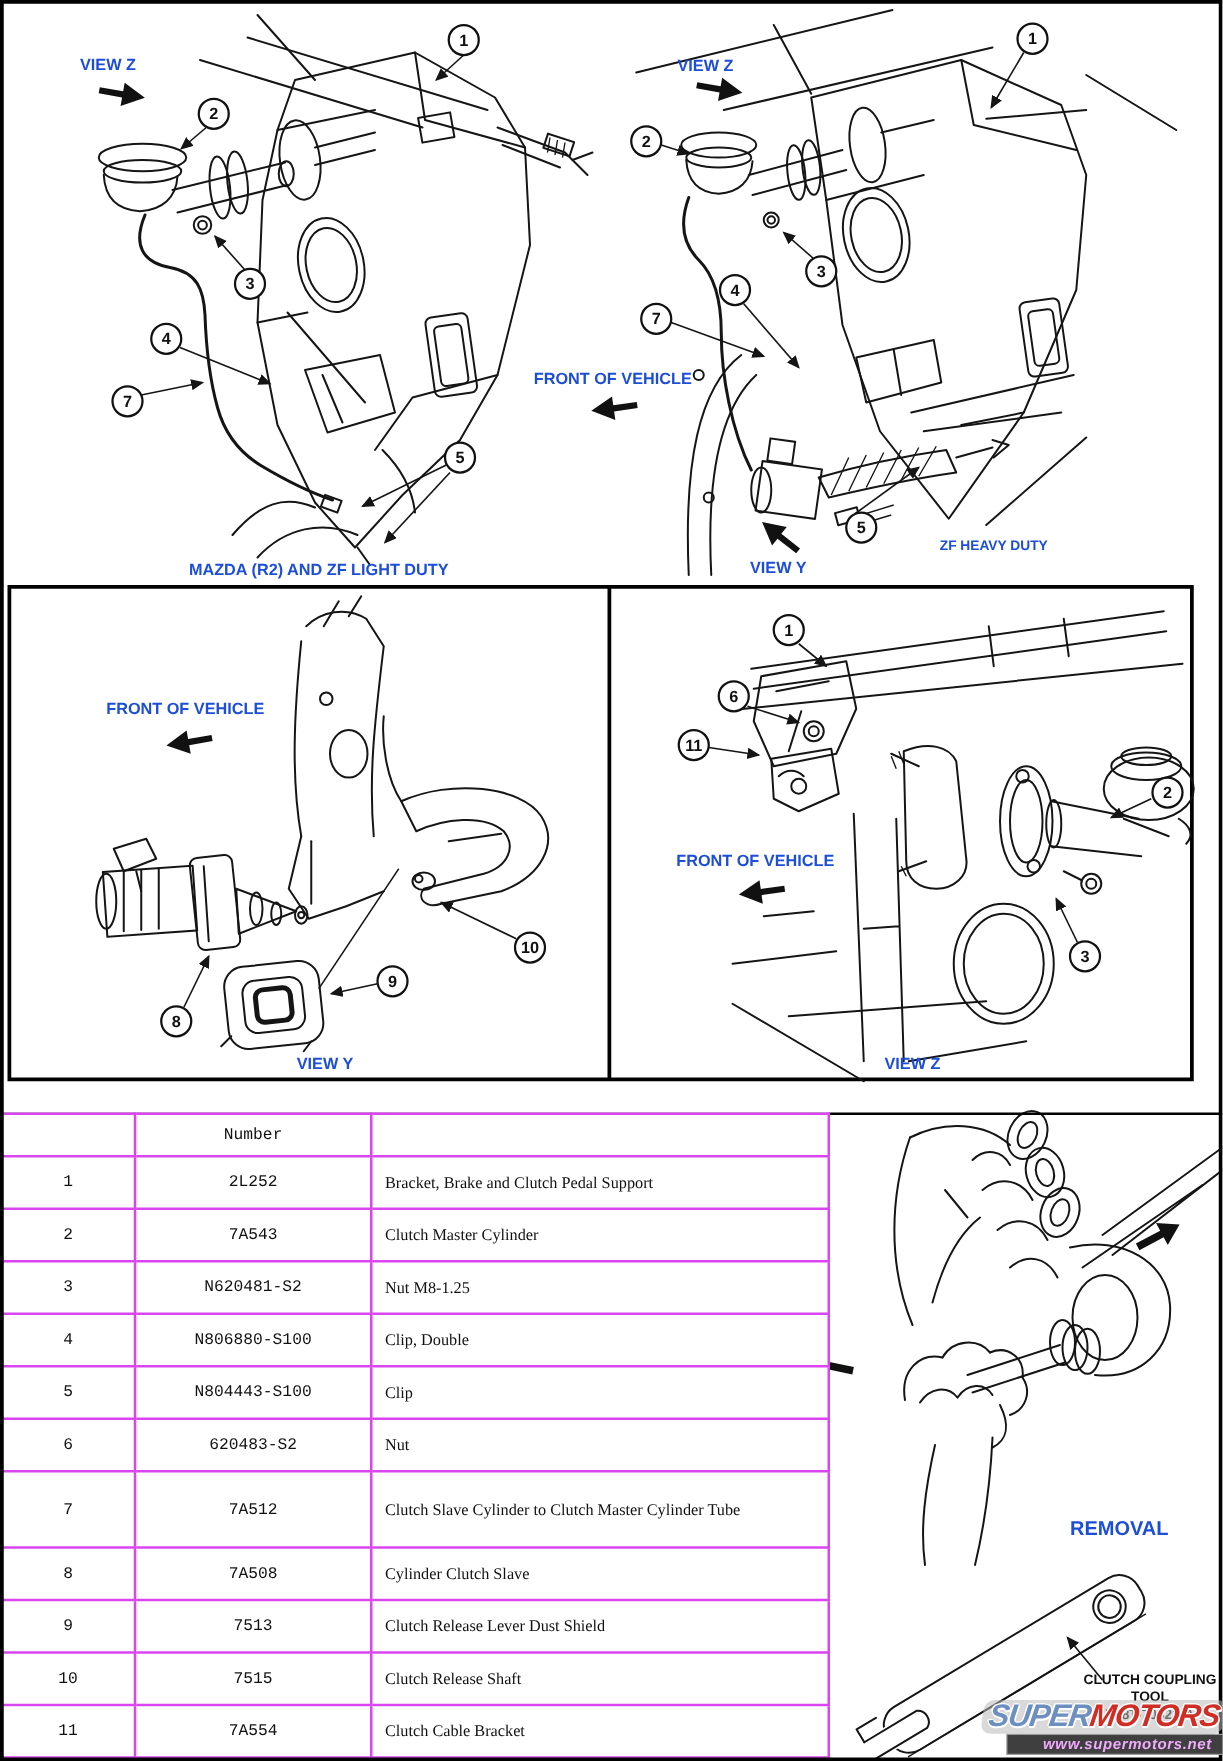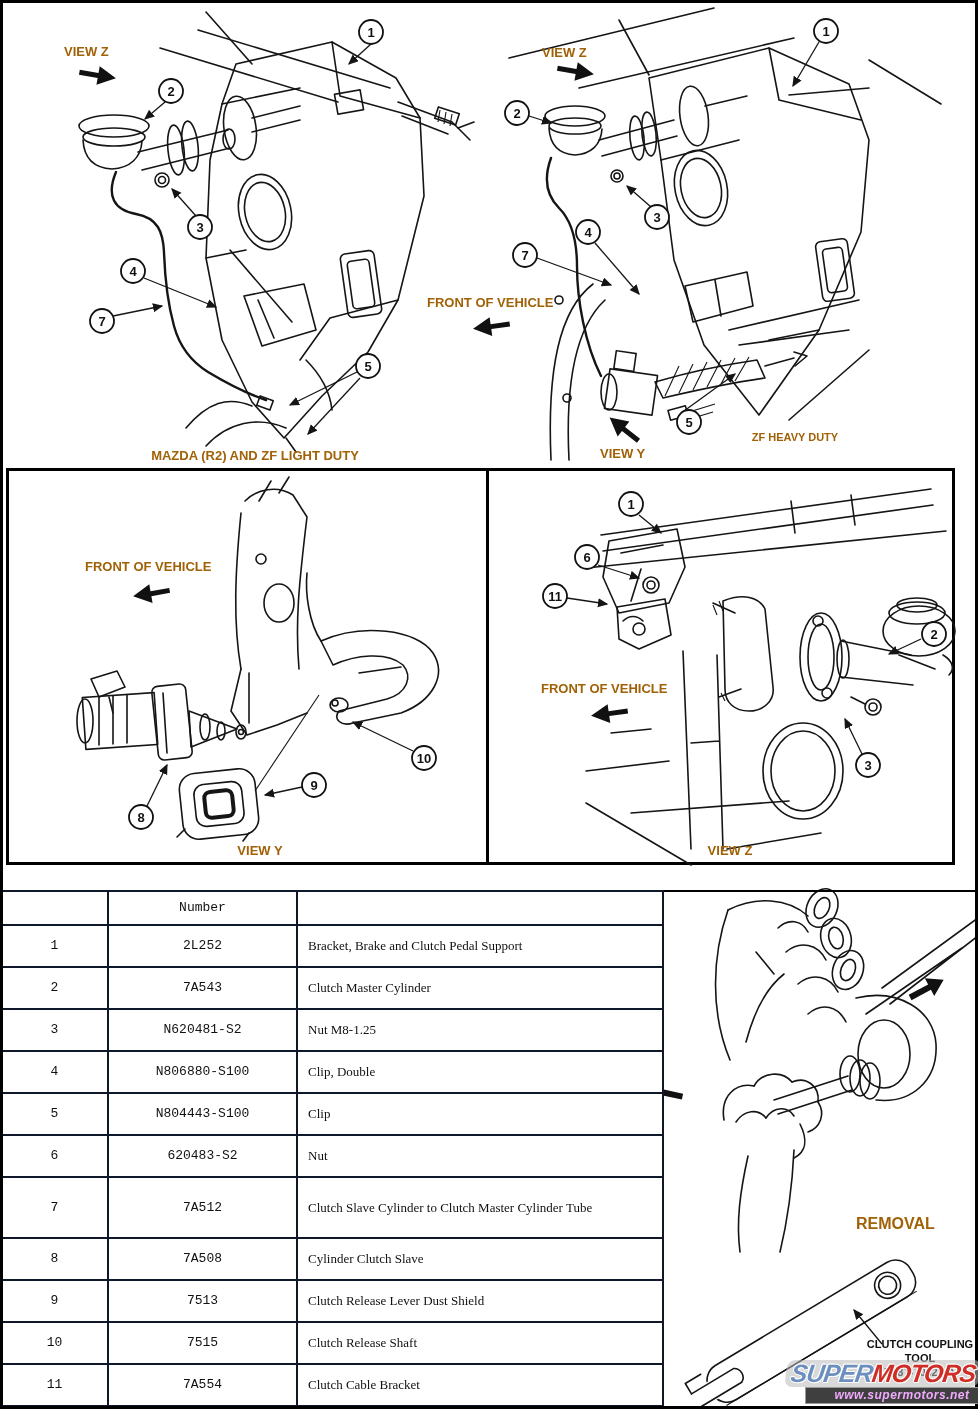--- a/index.html
+++ b/index.html
@@ -1,32 +1,32 @@
 <!DOCTYPE html>
 <html><head>
 <meta charset="utf-8">
 <style>
   html,body{margin:0;padding:0;background:#888;}
   #canvas{position:relative;width:978px;height:1409px;background:#fff;overflow:hidden;
           font-family:"Liberation Sans",sans-serif;}
   #frame{position:absolute;inset:0;border:3px solid #000;pointer-events:none;z-index:40;}
-  .lbl{position:absolute;font:700 13px "Liberation Sans",sans-serif;color:#a16207;white-space:nowrap;z-index:5;}
+  .lbl{position:absolute;font:700 13px "Liberation Sans",sans-serif;color:#1d4ed8;white-space:nowrap;z-index:5;}
   .cap{text-align:center;}
   svg{position:absolute;overflow:visible;}
   .art{fill:none;stroke:#151515;stroke-width:1.6;stroke-linecap:round;stroke-linejoin:round;}
   .art2{fill:none;stroke:#151515;stroke-width:2.4;stroke-linecap:round;stroke-linejoin:round;}
   .thin{fill:none;stroke:#151515;stroke-width:1.1;}
   .ldr{fill:none;stroke:#151515;stroke-width:1.3;}
   .co{fill:#fff;stroke:#111;stroke-width:1.8;}
   .cot{font:700 13px "Liberation Sans",sans-serif;text-anchor:middle;fill:#111;}
   .solid{fill:#111;stroke:none;}
   .hatch{fill:none;stroke:#151515;stroke-width:1.1;}
   
   #parts{position:absolute;left:0;top:890px;width:636px;border-collapse:collapse;table-layout:fixed;z-index:6;background:#fff;}
-  #parts td{border:2px solid #0f172a;font:13px/20px "Liberation Mono","DejaVu Sans Mono",monospace;color:#111;vertical-align:middle;}
+  #parts td{border:2px solid #d946ef;font:13px/20px "Liberation Mono","DejaVu Sans Mono",monospace;color:#111;vertical-align:middle;}
   #parts .c-item{width:103px;text-align:center;}
   #parts .c-num{width:185px;text-align:center;}
   #parts .c-desc{width:348px;text-align:left;padding:2px 6px 2px 10px;font-family:Liberation Serif, serif;}
   .rh{height:42px;} .rh-head{height:34px;} .rh-tall{height:61px;}
   .hline{position:absolute;left:0;top:890px;width:978px;height:2px;background:#000;z-index:5;}
   #midbox{position:absolute;left:6px;top:468px;width:949px;height:397px;border:3px solid #000;box-sizing:border-box;z-index:2;}
   #middiv{position:absolute;left:486px;top:470px;width:3px;height:393px;background:#000;z-index:3;}
   
   #wm{position:absolute;left:786px;top:1360px;width:192px;z-index:50;}
   #wm .logo{display:inline-block;transform:skewX(-8deg);background:rgba(185,185,185,.55);

